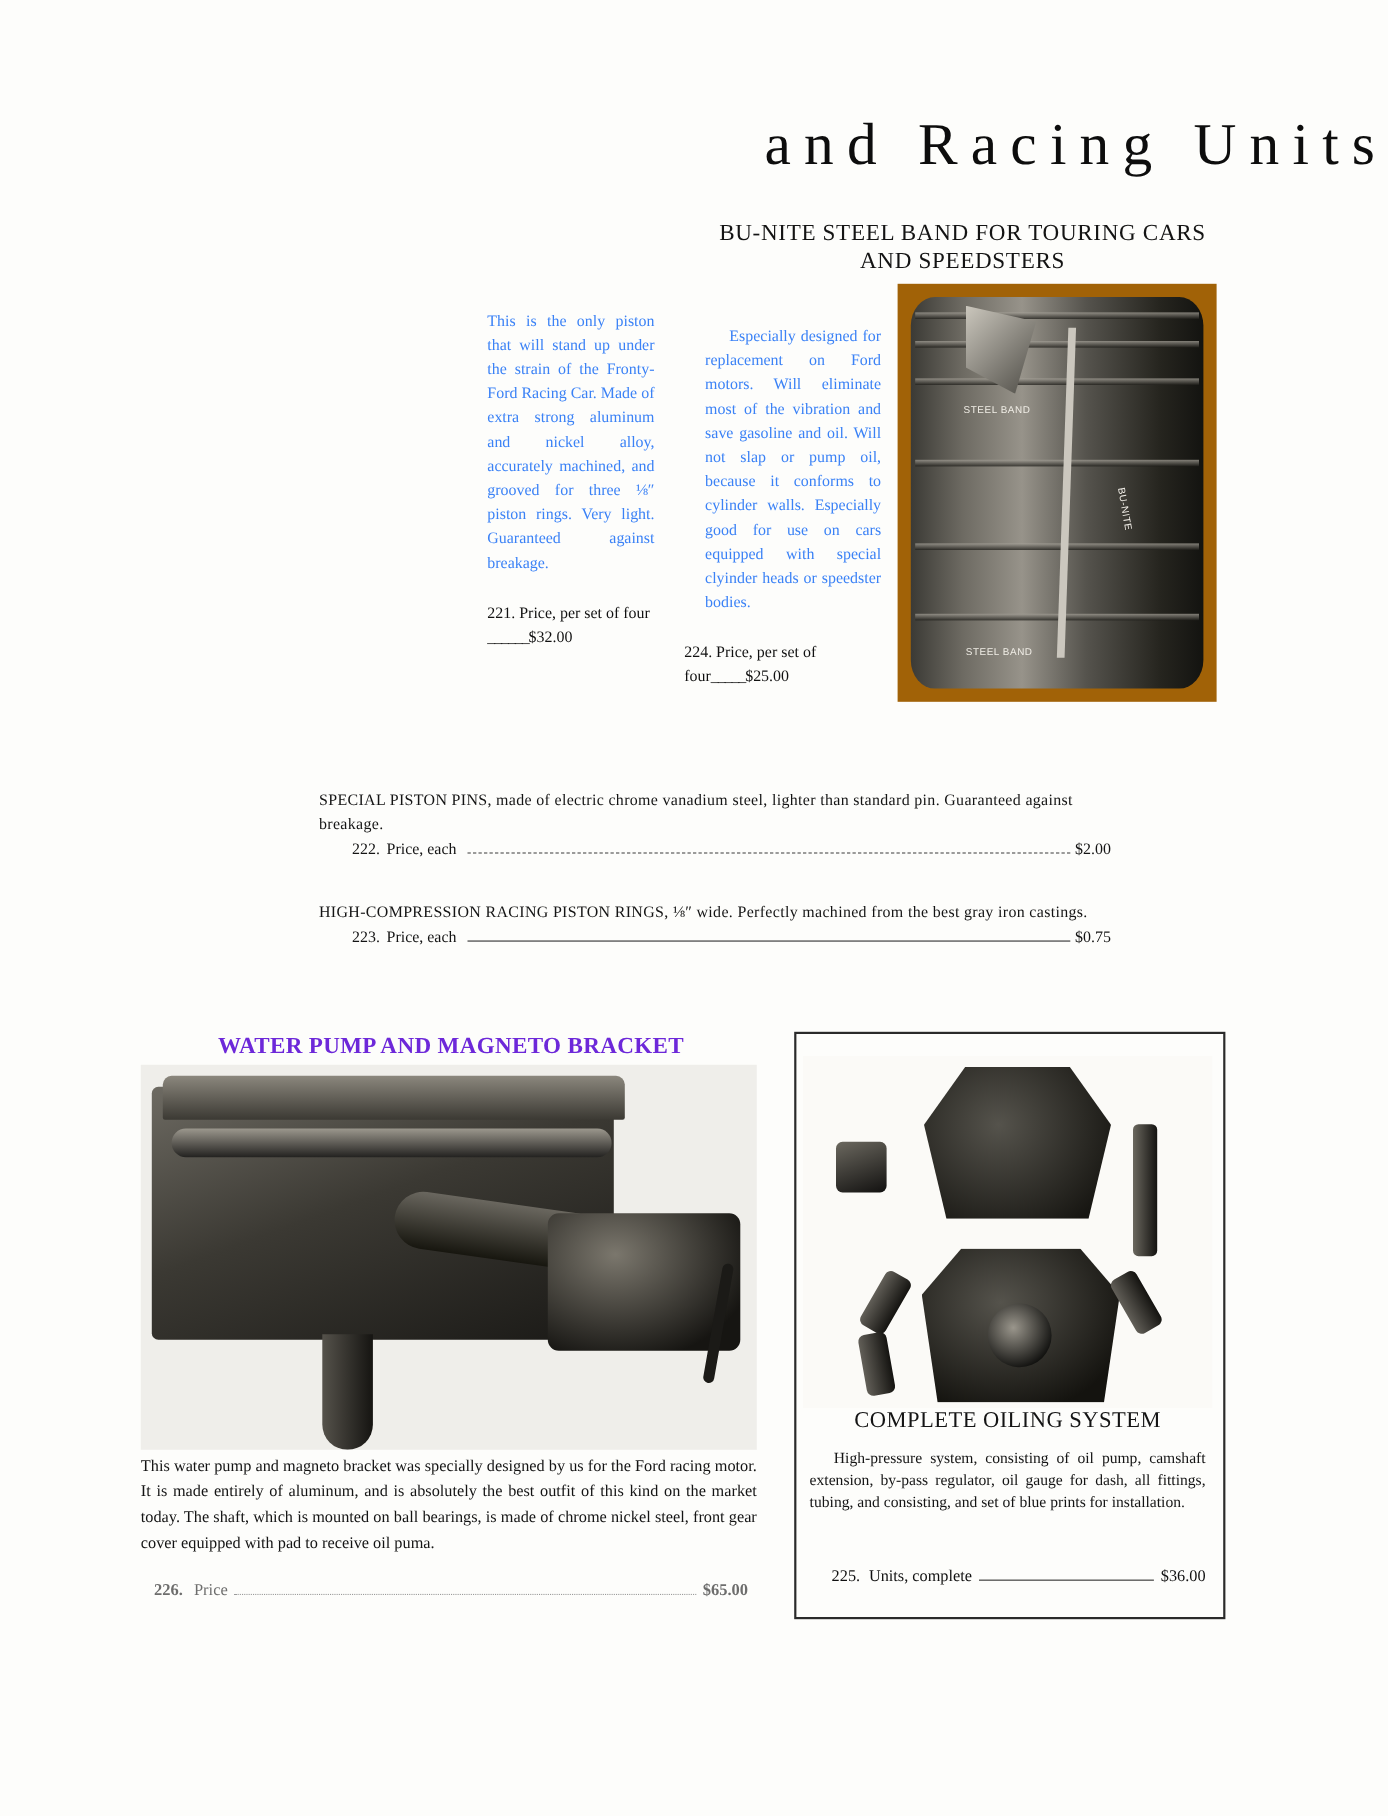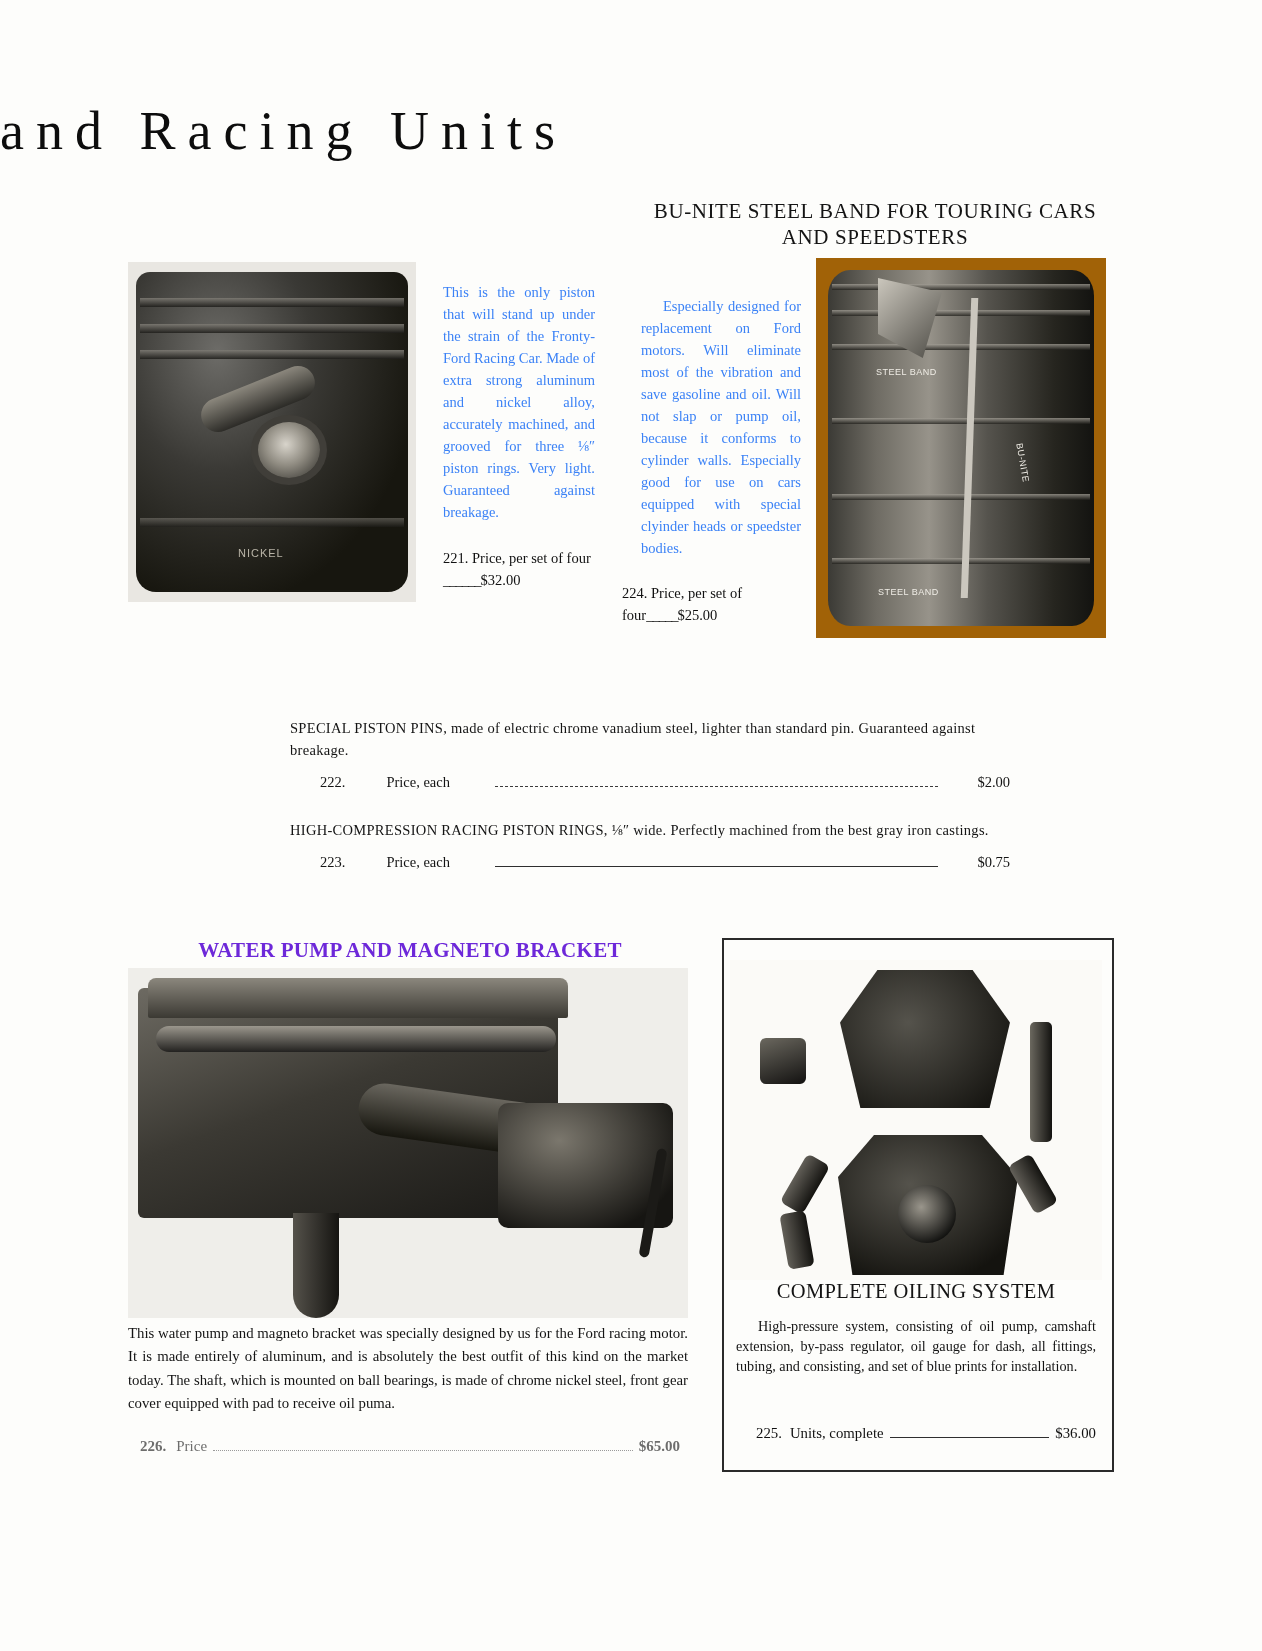--- a/index.html
+++ b/index.html
@@ -20,21 +20,21 @@
     inset: 0;
     background: #fdfdfb;
   }
 
   
   .page-title {
     position: absolute;
     top: 100px;
     left: 0;
     width: 100%;
-    text-align: left;
+    text-align: right;
     font-size: 54px;
     letter-spacing: 12px;
     font-family: "Liberation Serif", serif;
     color: #0d0d0d;
     white-space: nowrap;
   }
 
   
   .sec-head {
     font-size: 21px;
@@ -210,26 +210,24 @@
     position: absolute;
     left: 290px;
     width: 720px;
     font-size: 14.5px;
     line-height: 1.5;
     color: #141414;
   }
   #pins-block { top: 718px; }
   #rings-block { top: 820px; }
   .priceline {
-    margin-top: 10px;
     padding-left: 30px;
     display: flex;
     align-items: baseline;
     white-space: nowrap;
-    gap: 35px;
   }
   .priceline .lbl { margin-right: 6px; }
   .priceline .lead {
     flex: 1 1 auto;
     border-bottom: 1px dashed #3b3b3b;
     margin: 0 4px 4px 4px;
     height: 6px;
   }
   .small-caps { letter-spacing: .3px; }
 
@@ -435,30 +433,20 @@
   .nowrap { white-space: nowrap; }
 </style>
 </head>
 <body>
 
 <div class="page">
 
   <div class="page-title">and  Racing  Units</div>
 
 
-  <div class="photo" id="piston-photo">
-    <div class="pbody"></div>
-    <div class="ring" style="top:36px"></div>
-    <div class="ring" style="top:62px"></div>
-    <div class="ring" style="top:88px"></div>
-    <div class="boss"></div>
-    <div class="pinhole"></div>
-    <div class="ring" style="top:256px;opacity:.55"></div>
-    <div class="stamp">NICKEL</div>
-  </div>
 
   <div class="body-col" id="piston-text">This is the only piston that will stand up under the strain of the Fronty-Ford Racing Car. Made of extra strong aluminum and nickel alloy, accurately machined, and grooved for three ⅛″ piston rings. Very light. Guaranteed against breakage.</div>
 
   <div id="piston-price">
     <span class="nowrap">221.</span>
     <span>Price, per set of four</span>
     <span class="dots"> ______</span><span>$32.00</span>
   </div>
 
   <div class="sec-head" id="band-head">BU-NITE STEEL BAND FOR TOURING CARS AND SPEEDSTERS</div>

